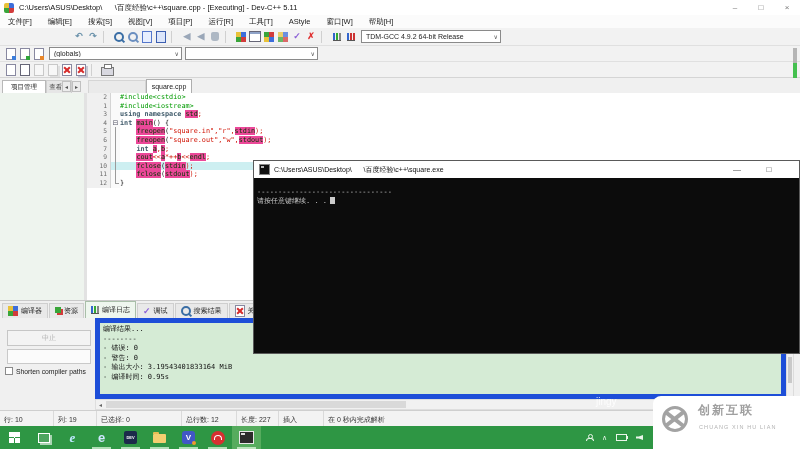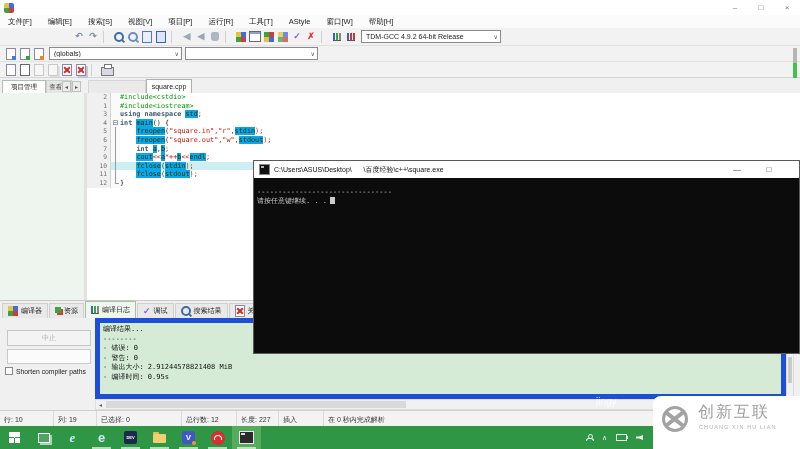--- a/index.html
+++ b/index.html
@@ -78,21 +78,21 @@
   .crow{display:flex;height:8.6px;align-items:stretch;}
   .gut{width:20px;background:#f0f0f0;border-right:1px solid #d4d4d4;color:#6b6b6b;
        font-family:"DejaVu Sans Mono",monospace;font-size:6.3px;text-align:right;padding-right:3px;line-height:8.6px;}
   .fold{width:9px;position:relative;background:#fafafa;}
   .fold.s{font-size:7px;color:#556;line-height:8px;text-align:center;}
   .fold.m::before{content:"";position:absolute;left:4px;top:0;bottom:0;border-left:1px solid #9a9a9a;}
   .fold.e::before{content:"";position:absolute;left:4px;top:0;height:50%;width:3px;border-left:1px solid #9a9a9a;border-bottom:1px solid #9a9a9a;}
   .ct{flex:1;font-family:"DejaVu Sans Mono",monospace;font-size:6.8px;line-height:8.6px;white-space:pre;}
   .crow.cur .fold,.crow.cur .ct{background:#cdeff1;}
   .pp{color:#009b00;} .kw{font-weight:bold;color:#3f5a6a;} .pl{color:#111;}
-  .cls{background:#0ea5e9;color:#003800;} .str{color:#d01000;} .op{color:#d01000;}
+  .cls{background:#ec4899;color:#003800;} .str{color:#d01000;} .op{color:#d01000;}
 
   
   .rstrip{left:793px;top:48px;width:4px;height:34px;background:linear-gradient(#b5b5b5 0 45%,#44c04f 45%);}
 
   
   .console{left:253px;top:160px;width:547px;height:194px;border:1px solid #5a5a5a;box-sizing:border-box;z-index:30;}
   .ctitle{height:17px;background:#fff;display:flex;align-items:center;position:relative;}
   .cicon{width:9px;height:9px;background:#111;border:1px solid #888;margin:0 4px 0 5px;position:relative;}
   .cicon::before{content:"";position:absolute;left:1px;top:1px;width:3px;height:2px;background:#bbb;}
   .cttl{font-size:7px;color:#111;white-space:pre;}
@@ -157,30 +157,31 @@
   .t-batt::after{content:"";position:absolute;right:-2px;top:1px;width:1px;height:3px;background:#eaf5ea;}
   .t-vol{width:4px;height:5px;background:#eaf5ea;clip-path:polygon(0 30%,40% 30%,100% 0,100% 100%,40% 70%,0 70%);margin-right:10px;width:7px;}
   .jingy{position:absolute;left:596px;top:396px;color:rgba(255,255,255,.85);font-size:10px;font-weight:normal;z-index:40;}
 
   
   .watermark{left:653px;top:396px;width:147px;height:53px;background:#fff;z-index:50;border-radius:8px 0 0 0;}
   .wmc{position:absolute;left:9px;top:10px;width:26px;height:26px;border:3.5px solid #a3a3a3;border-radius:50%;box-sizing:border-box;}
   .wmc::before,.wmc::after{content:"";position:absolute;left:-2px;top:8px;width:23px;height:3.5px;background:#a3a3a3;}
   .wmc::before{transform:rotate(38deg);}
   .wmc::after{transform:rotate(-38deg);}
-  .wmcn{position:absolute;left:45px;top:6px;font-size:16px;font-weight:normal;color:#9f9f9f;letter-spacing:2px;text-align:right;}
+  .wmcn{position:absolute;left:45px;top:6px;font-size:12px;font-weight:bold;color:#9f9f9f;letter-spacing:2px;text-align:right;}
   .wmen{position:absolute;left:46px;top:28px;font-size:5.5px;color:#b3b3b3;letter-spacing:1.1px;}
 </style>
 </head>
 <body>
 
 <div id="screen">
 
   <div class="abs titlebar">
     <span class="appicon"></span>
+    <span class="wtitle">C:\Users\ASUS\Desktop\      \百度经验\c++\square.cpp - [Executing] - Dev-C++ 5.11</span>
     <span class="wctrls">
       <span>–</span>
       <span>□</span>
       <span>×</span>
     </span>
   </div>
 
   <div class="abs menubar" id="menubar">
       <span class="menu-item">文件[F]</span>
       <span class="menu-item">编辑[E]</span>
@@ -427,21 +428,21 @@
       <div class="chkrow">
         <span class="chk"></span>
         <span class="chklbl">Shorten compiler paths</span>
       </div>
     </div>
     <div class="log" id="log">
         <div class="logline">编译结果...</div>
         <div class="logline">--------</div>
         <div class="logline">- 错误: 0</div>
         <div class="logline">- 警告: 0</div>
-        <div class="logline">- 输出大小: 2.91244578821408 MiB</div>
+        <div class="logline">- 输出大小: 3.19543401833164 MiB</div>
         <div class="logline">- 编译时间: 0.95s</div>
       </div>
     <div class="vscroll">
         <span class="vthumb"></span>
       </div>
     <div class="hscroll">
       <span class="harrow">◂</span>
       <span class="hthumb"></span>
     </div>
   </div>

